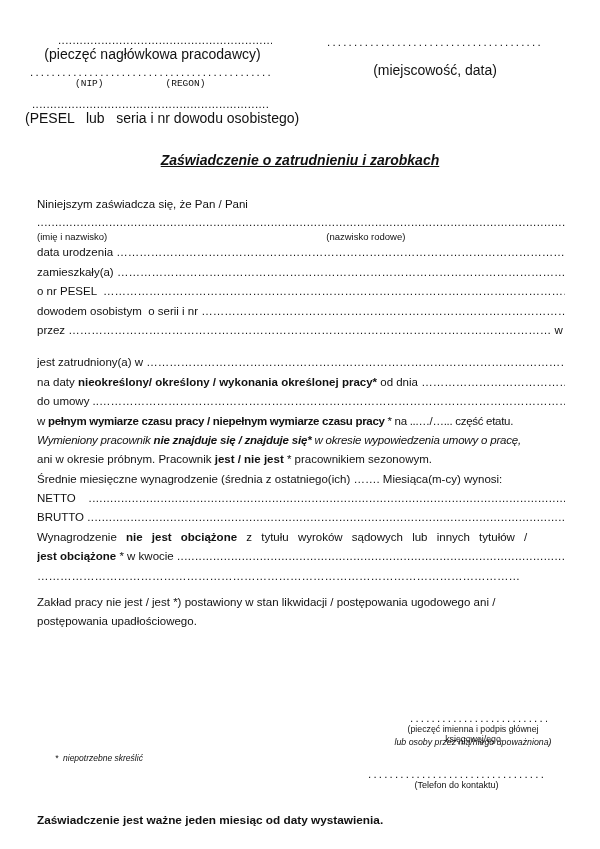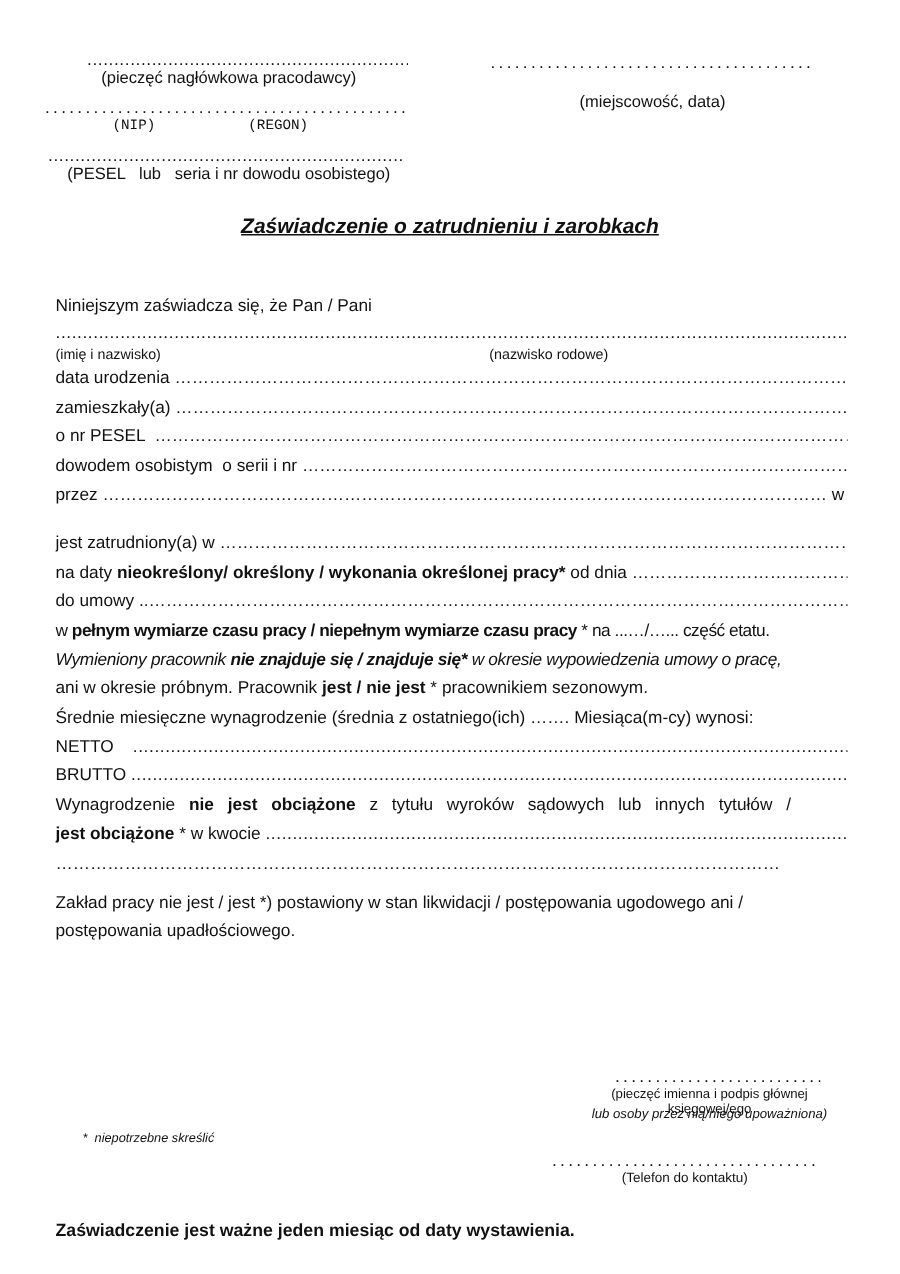--- a/index.html
+++ b/index.html
@@ -8,28 +8,28 @@
     width:600px;height:849px;
     margin:0 auto;
     background:#ffffff;
     color:#111;
     font-family:"Liberation Sans","DejaVu Sans",sans-serif;
     font-size:11.5px;
     overflow:hidden;
   }
   .abs{position:absolute;}
   .center{text-align:center;}
-  .small{font-size:11px;}
+  .small{font-size:14px;}
   .tiny{font-size:8.8px;}
   .dots-row{overflow:hidden;white-space:nowrap;height:12px;line-height:12px;}
   .sparse{letter-spacing:2.2px;}
   .dense{letter-spacing:0.4px;}
   
   .title{
-    left:0;right:0;top:142px;
+    left:0;right:0;top:152px;
     font-size:14px;font-weight:bold;font-style:italic;
     text-decoration:underline;text-align:center;
   }
   
   .body{left:37px;top:195px;width:528px;}
   .line{
     display:flex;align-items:baseline;
     height:19.4px;line-height:19.4px;
     white-space:pre;overflow:hidden;
   }

